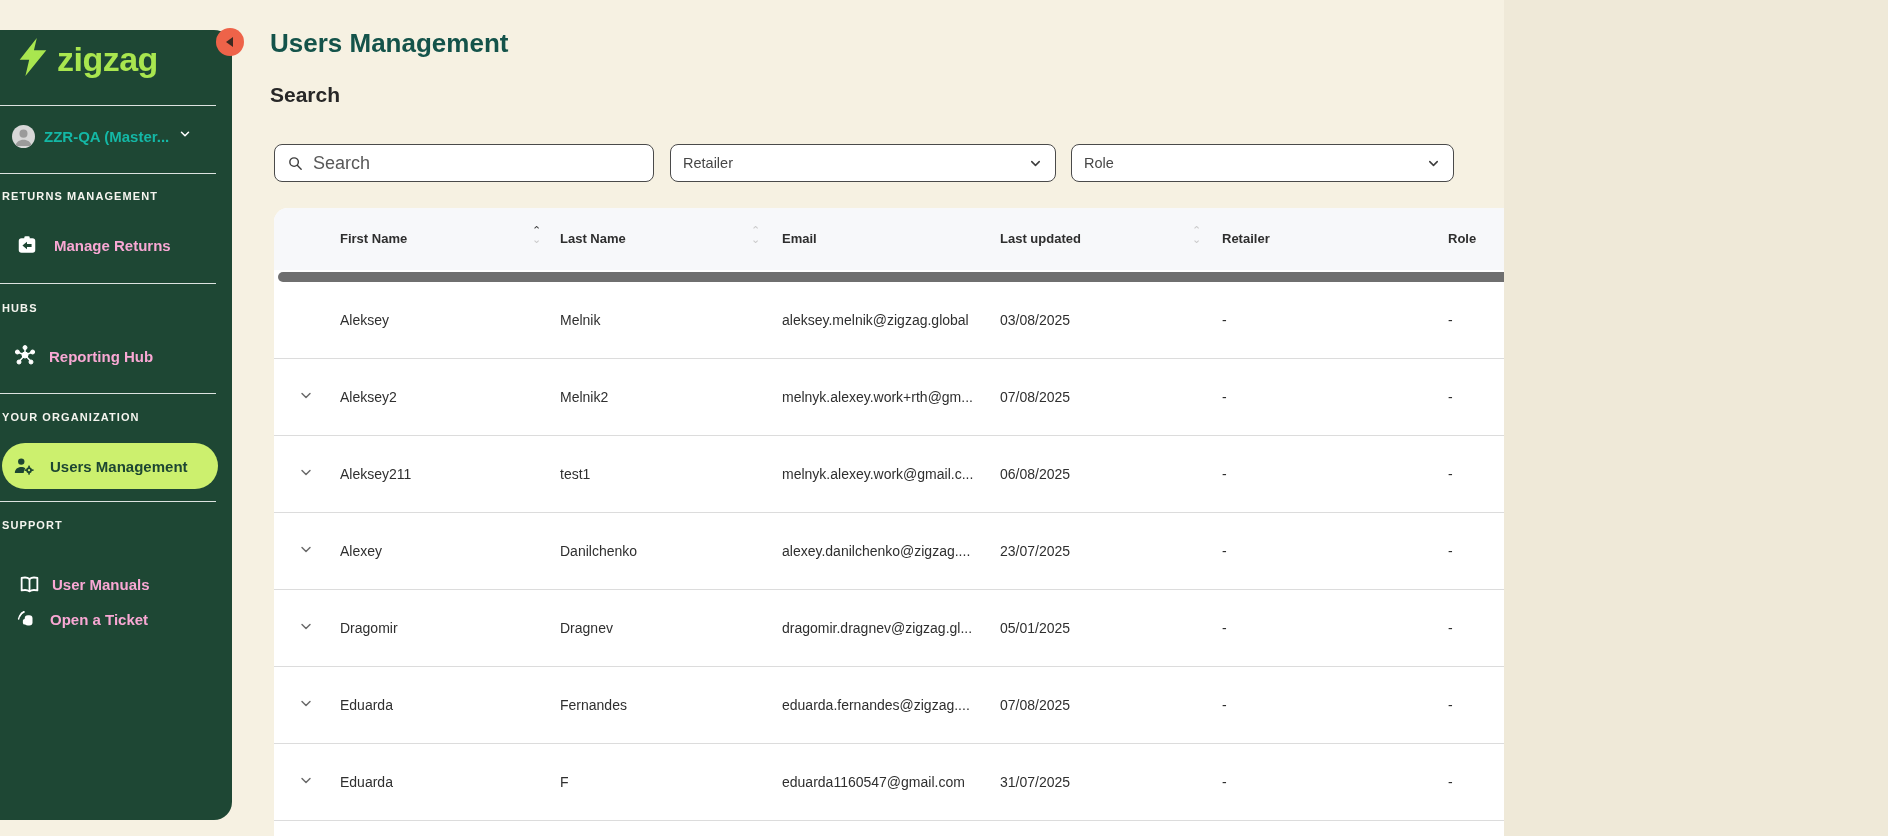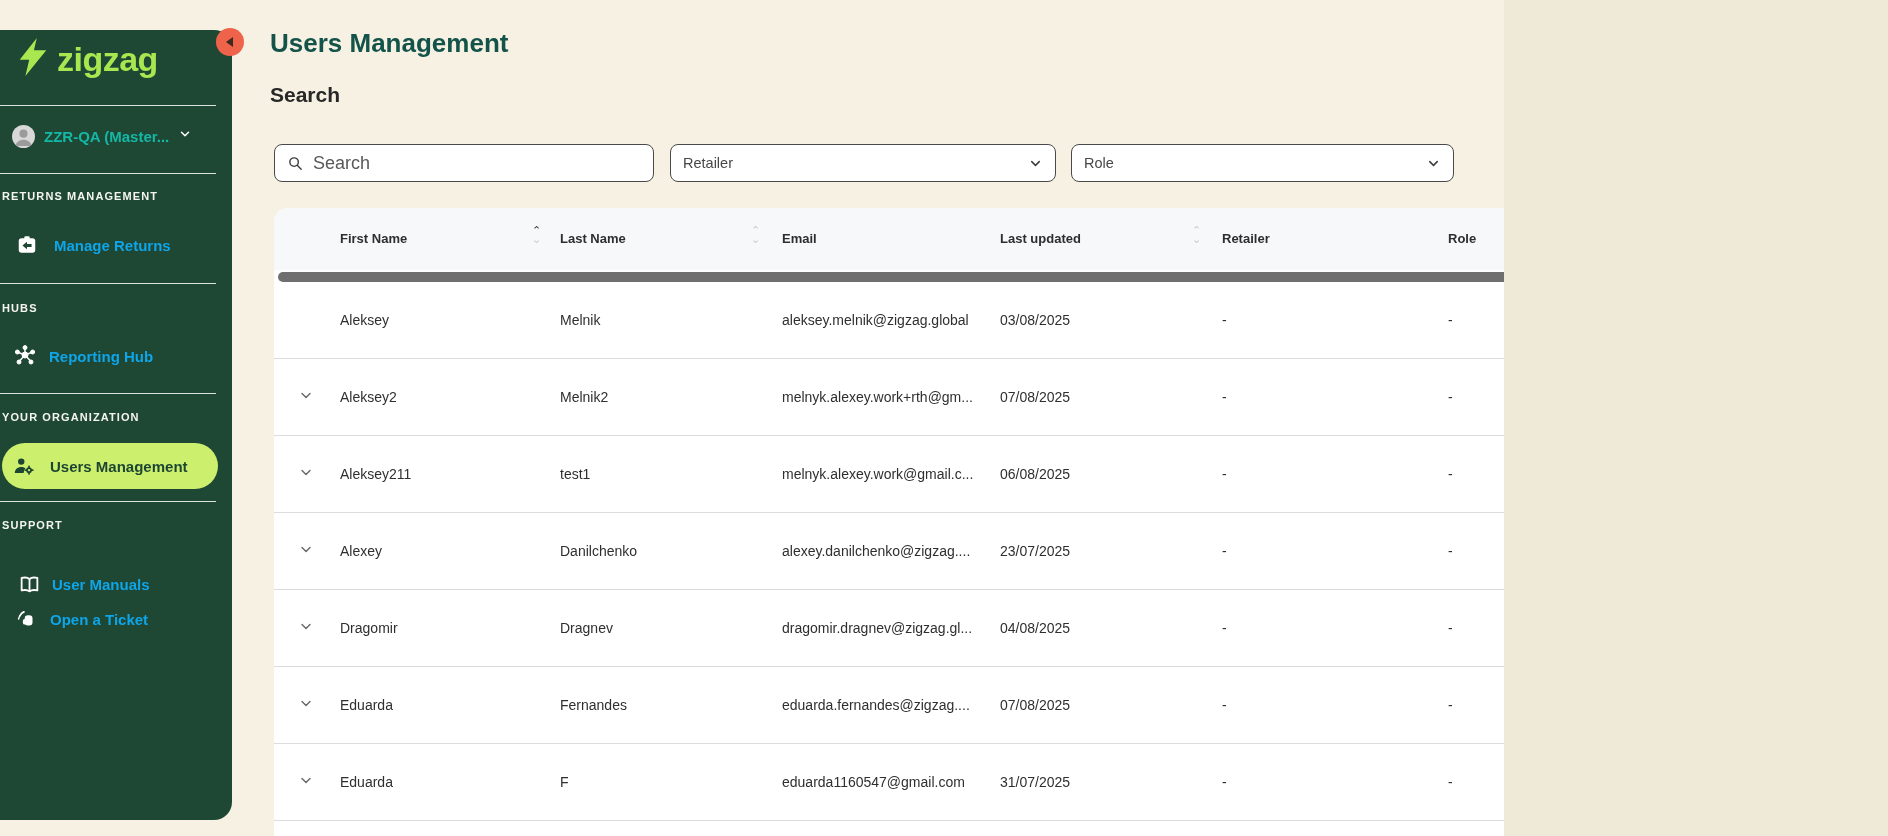--- a/index.html
+++ b/index.html
@@ -14,21 +14,21 @@
                   border-radius:50%; background:#ee6349; display:flex; align-items:center; justify-content:center; z-index:6; }
   .collapse-btn .tri { width:0; height:0; border-top:5px solid transparent; border-bottom:5px solid transparent;
                        border-right:7px solid #3c2a21; margin-right:2px; }
   .logo-row { position:absolute; left:16px; top:8px; display:flex; align-items:center; gap:7px; }
   .logo-text { font-size:34px; font-weight:700; color:#a9e64f; letter-spacing:-0.5px; }
   .sb-divider { position:absolute; left:0; width:216px; height:1px; background:rgba(255,255,255,0.85); }
   .account-row { position:absolute; left:12px; top:92px; height:28px; display:flex; align-items:center; gap:9px; cursor:pointer; }
   .avatar { width:23px; height:23px; border-radius:50%; background:#d8d8d8; display:flex; align-items:flex-end; justify-content:center; overflow:hidden; }
   .account-name { color:#14b8a6; font-size:15px; font-weight:700; white-space:nowrap; }
   .sb-section-label { position:absolute; left:2px; color:#f5f5ef; font-size:11px; font-weight:700; letter-spacing:1.1px; }
-  .sb-item { position:absolute; display:flex; align-items:center; color:#0ea5e9; font-size:15px; font-weight:700; cursor:pointer; }
+  .sb-item { position:absolute; display:flex; align-items:center; color:#f9a8d4; font-size:15px; font-weight:700; cursor:pointer; }
   .sb-item .icon { display:flex; align-items:center; justify-content:center; }
   .sb-item-active { left:2px; top:413px; width:216px; height:46px; border-radius:23px;
                     background:#ccf06e; color:#1d4632; padding-left:11px; gap:15px; }
   .mr-item { left:16px; top:204px; gap:16px; }
   .rh-item { left:13px; top:314px; gap:12px; }
   .um-item { left:18px; top:531px; gap:11px;margin-top:12px; }
   .ot-item { left:16px; top:578px; gap:12px;text-align:right; }
 
   
   .page-title { position:absolute; left:270px; top:28px; font-size:26px; font-weight:700; color:#14534a; }
@@ -360,21 +360,21 @@
     </div>
         <div class="trow">
       <span class="cell c-expand">
         <svg width="16" height="16" viewBox="0 0 20 20">
               <path d="M5 7.5l5 5 5-5" fill="none" stroke="#6a6a6a" stroke-width="1.8" stroke-linecap="round" stroke-linejoin="round"></path>
             </svg>
       </span>
       <span class="cell c-first">Dragomir</span>
       <span class="cell c-last">Dragnev</span>
       <span class="cell c-email">dragomir.dragnev@zigzag.gl...</span>
-      <span class="cell c-updated">04/08/2025</span>
+      <span class="cell c-updated">05/01/2025</span>
       <span class="cell c-retailer">-</span>
       <span class="cell c-role">-</span>
       <span class="cell c-edit">
         <svg width="18" height="18" viewBox="0 0 24 24" fill="#1d4632">
           <path d="M3 17.2V21h3.8L17.8 10 14 6.2 3 17.2zM20.7 7.1c.4-.4.4-1 0-1.4l-2.4-2.4c-.4-.4-1-.4-1.4 0l-1.8 1.8 3.8 3.8 1.8-1.8z"></path>
         </svg>
       </span>
       <span class="cell c-delete">
         <svg width="17" height="17" viewBox="0 0 24 24" fill="#1d4632">
           <path d="M6 19c0 1.1.9 2 2 2h8c1.1 0 2-.9 2-2V7H6v12zM19 4h-3.5l-1-1h-5l-1 1H5v2h14V4z"></path>

